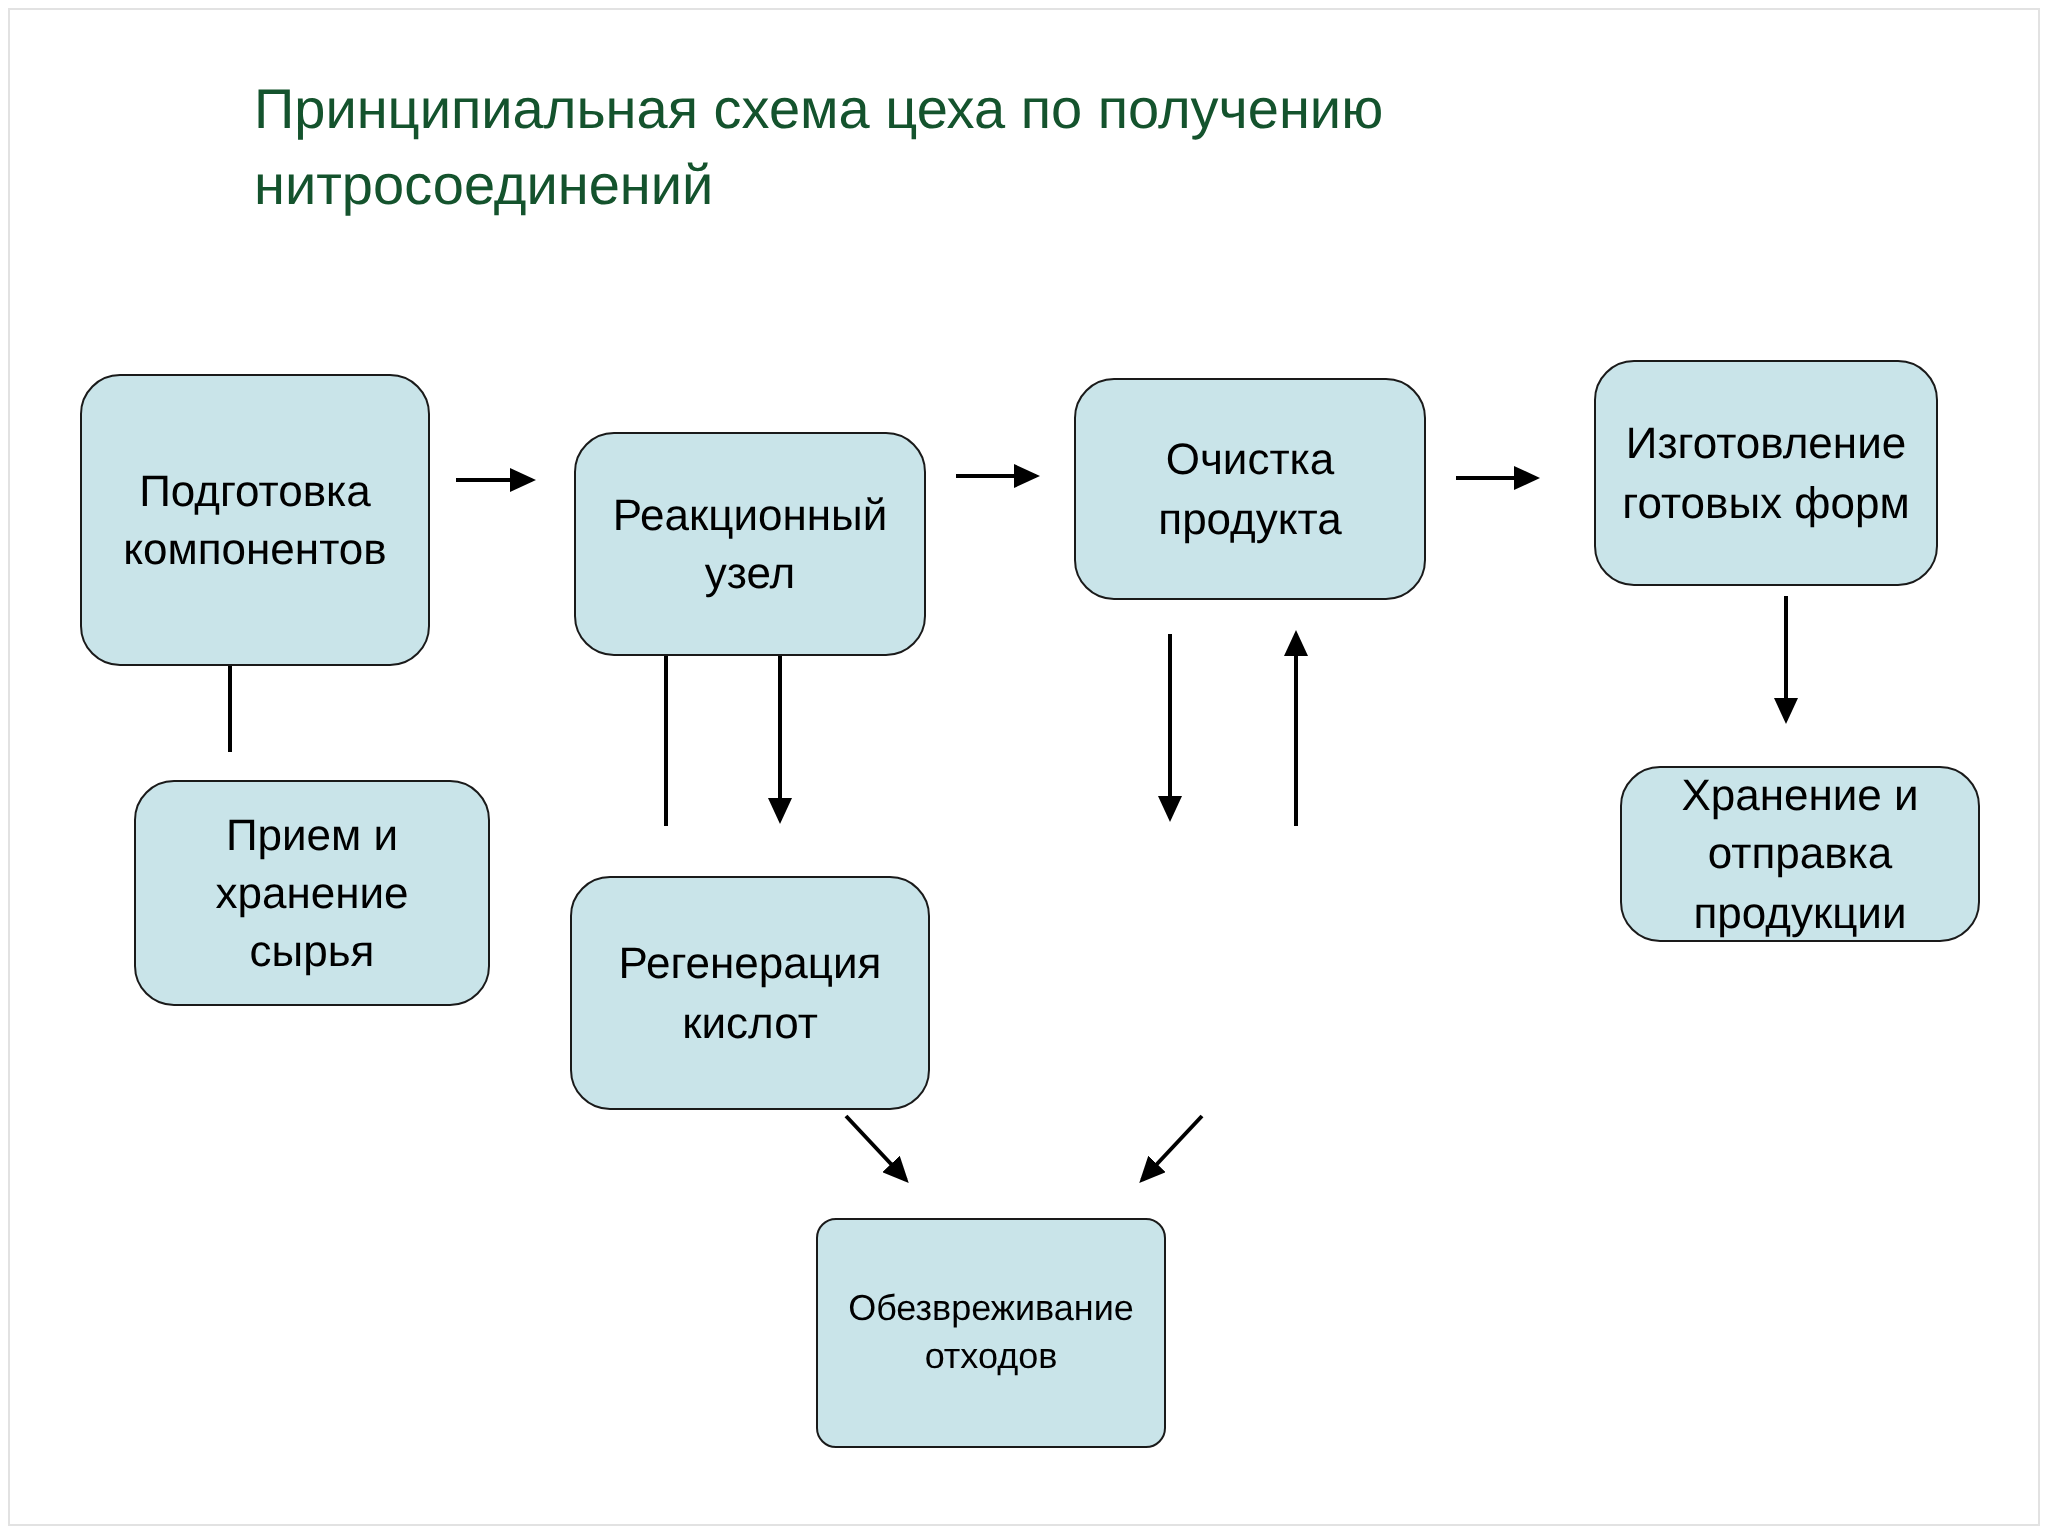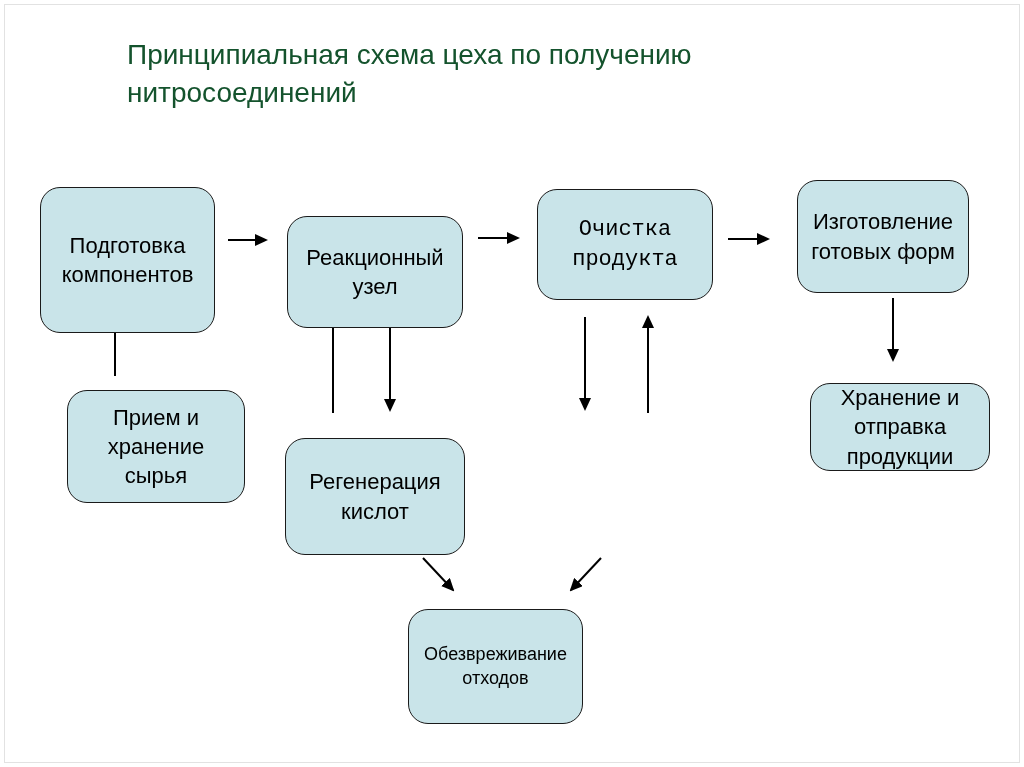--- a/index.html
+++ b/index.html
@@ -14,27 +14,27 @@
   }
   .arrows{position:absolute;left:0;top:0;width:1024px;height:767px;}
   .node{
     position:absolute;box-sizing:border-box;
     background:#c9e4e9;border:1.5px solid #1a1a1a;border-radius:20px;
     display:flex;align-items:center;justify-content:center;text-align:center;
     font-size:22px;line-height:1.32;padding:6px;
   }
   .n-prep   {left:40px; top:187px;width:175px;height:146px;}
   .n-reactor{left:287px;top:189px;width:176px;height:112px;margin-top:27px;}
-  .n-purify {left:537px;top:189px;width:176px;height:111px;font-family:Liberation Mono, monospace;}
+  .n-purify {left:537px;top:189px;width:176px;height:111px;}
   .n-forms  {left:797px;top:180px;width:172px;height:113px;}
   .n-raw    {left:35px; top:390px;width:178px;height:113px;margin-left:32px;}
   .n-acid   {left:285px;top:438px;width:180px;height:117px;}
   .n-solvent{left:537px;top:432px;width:176px;height:111px;}
   .n-storage{left:810px;top:383px;width:180px;height:88px;}
-  .n-waste  {left:408px;top:609px;width:175px;height:115px;font-size:18px;}
+  .n-waste  {left:408px;top:609px;width:175px;height:115px;font-size:18px;border-radius:10px;}
 </style>
 </head>
 <body>
 
 <div class="canvas">
   <div class="frame"></div>
 
   <h1 class="title">Принципиальная схема цеха по получению нитросоединений</h1>
 
   <svg class="arrows" viewBox="0 0 1024 767" xmlns="http://www.w3.org/2000/svg">

